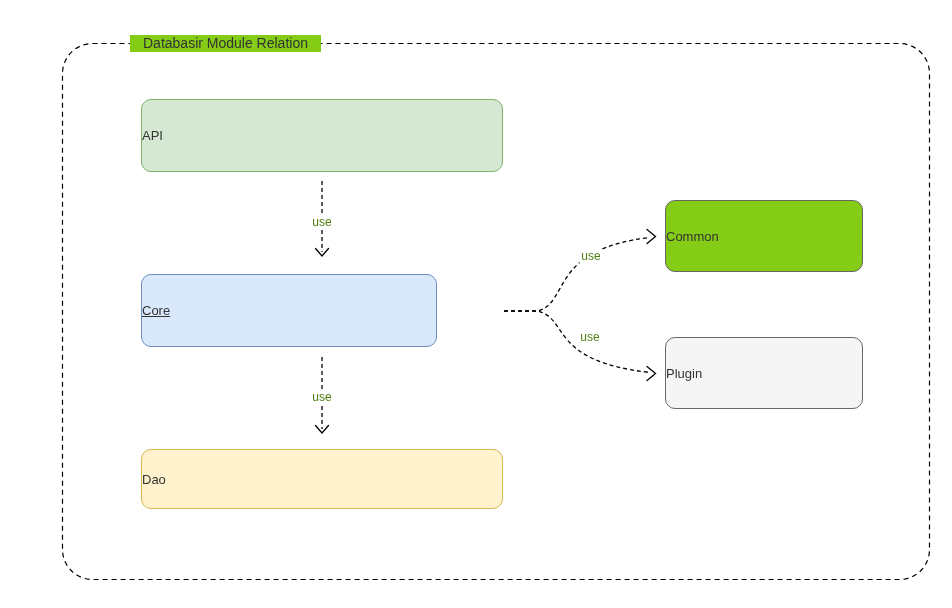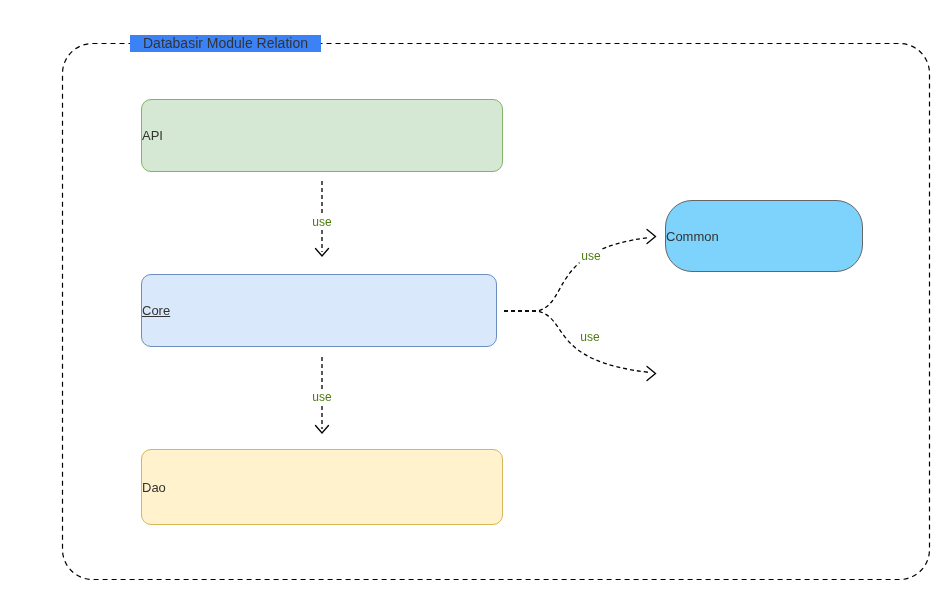--- a/index.html
+++ b/index.html
@@ -40,39 +40,39 @@
     stroke-linecap: round;
     stroke-linejoin: miter;
   }
   .diagram-title {
     position: absolute;
     left: 130px;
     top: 35px;
     height: 17px;
     line-height: 17px;
     padding: 0 13px;
-    background: #3b82f6;
+    background: #84cc16;
     color: #333333;
     font-size: 14px;
     white-space: nowrap;
   }
   .node {
     position: absolute;
     box-sizing: border-box;
     border: 1px solid #999999;
     border-radius: 10px;
     display: flex;
     align-items: center;
     justify-content: flex-start;
     font-size: 13px;
     color: #333333;
   }
   .node-api    { left: 141px; top:  99px; width: 362px; height: 73px; }
-  .node-core   { left: 141px; top: 274px; width: 356px; height: 73px; text-decoration: underline; }
-  .node-dao    { left: 141px; top: 449px; width: 362px; height: 76px; }
+  .node-core   { left: 141px; top: 274px; width: 296px; height: 73px; text-decoration: underline; }
+  .node-dao    { left: 141px; top: 449px; width: 362px; height: 60px; }
   .node-common { left: 665px; top: 200px; width: 198px; height: 72px; }
   .node-plugin { left: 665px; top: 337px; width: 198px; height: 72px; }
   .edge-label {
     position: absolute;
     transform: translate(-50%, -50%);
     background: #ffffff;
     padding: 0 2px;
     font-size: 12px;
     color: #4d7c0f;
     white-space: nowrap;
@@ -110,23 +110,26 @@
   </div>
 
   <div class="node node-core" style="background-color: rgb(218, 232, 252); border-color: rgb(108, 142, 191);">
     <span>Core</span>
   </div>
 
   <div class="node node-dao" style="background-color: rgb(255, 242, 204); border-color: rgb(214, 182, 86);">
     <span>Dao</span>
   </div>
 
-  <div class="node node-common" style="background-color: #7dd3fc; border-color: rgb(102, 102, 102); border-radius: 27px;">
+  <div class="node node-common" style="background-color: #84cc16; border-color: rgb(102, 102, 102);">
     <span>Common</span>
   </div>
 
+  <div class="node node-plugin" style="background-color: rgb(245, 245, 245); border-color: rgb(102, 102, 102);">
+    <span>Plugin</span>
+  </div>
 
   <div class="edge-label edge-label-1">use</div>
   <div class="edge-label edge-label-2">use</div>
   <div class="edge-label edge-label-3">use</div>
   <div class="edge-label edge-label-4">use</div>
 
 </div>
 
 </body></html>

